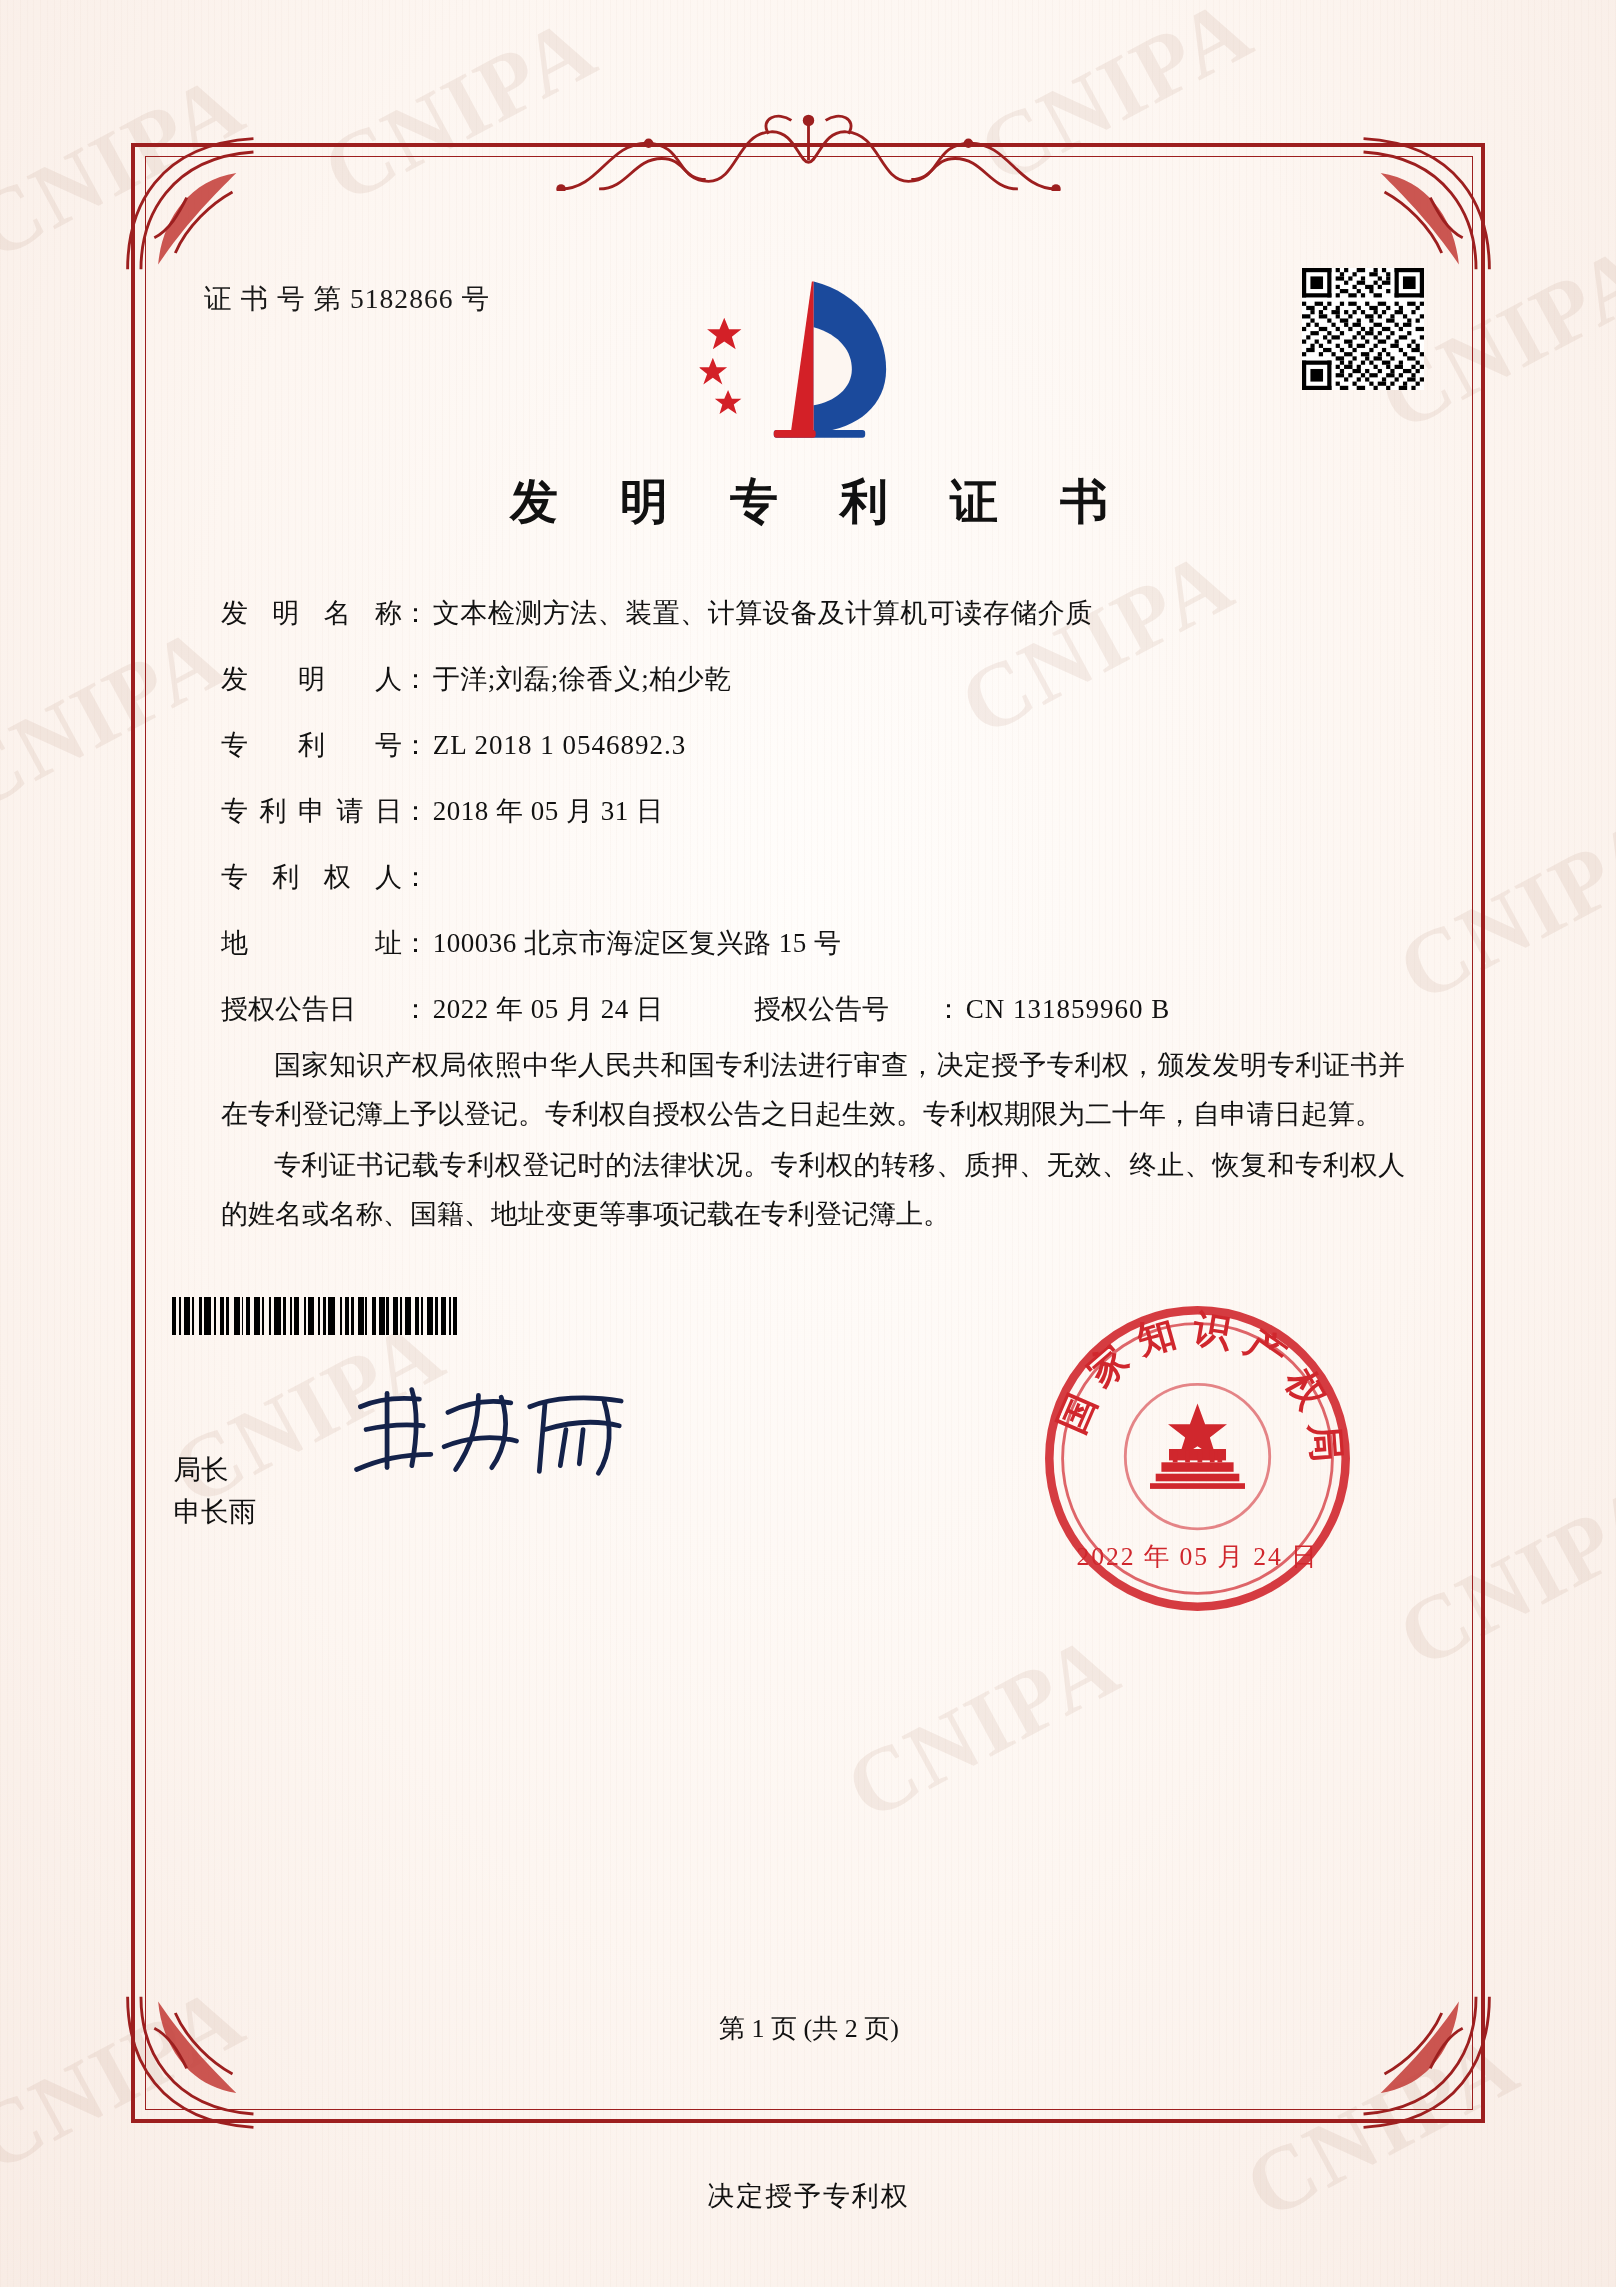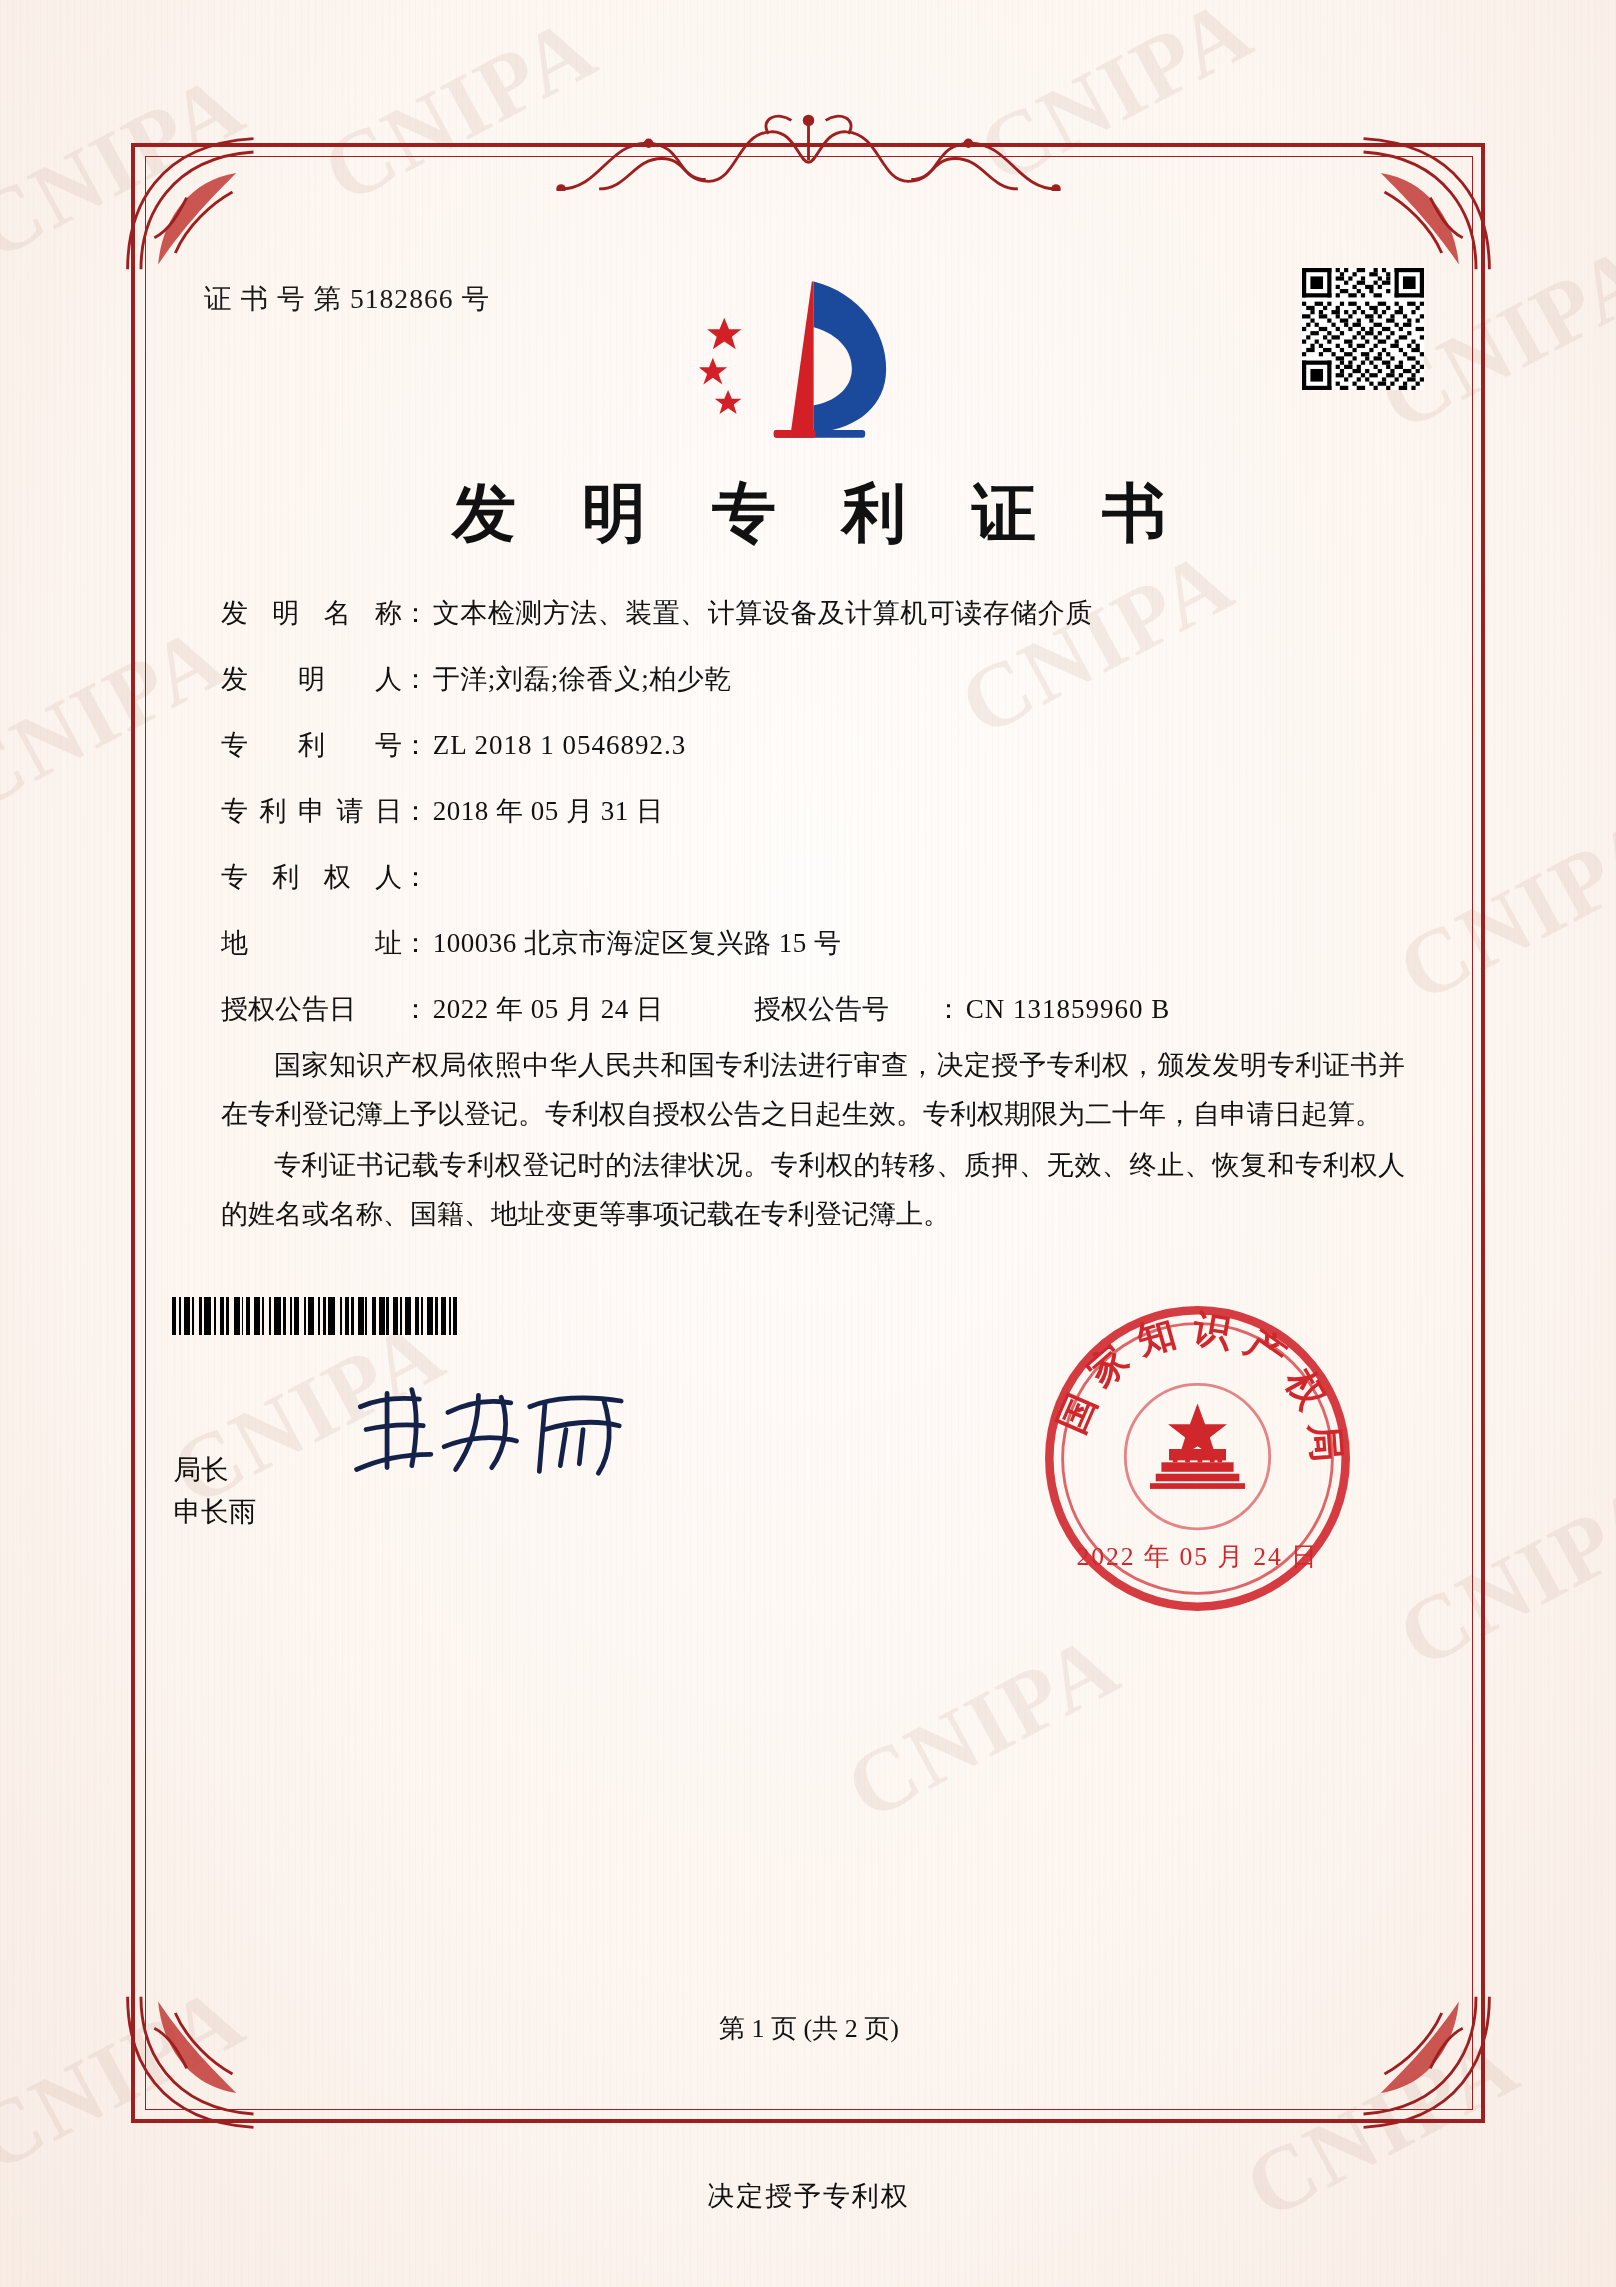--- a/index.html
+++ b/index.html
@@ -116,21 +116,21 @@
     width: 219px;
     height: 181px;
   }
 
   .main-title {
     position: absolute;
     left: 0;
     right: 0;
     top: 314px;
     text-align: center;
-    font-size: 64px;
+    font-size: 48px;
     font-weight: bold;
     letter-spacing: 25px;
     text-indent: 25px;
     color: #111;
     font-family: "Liberation Serif", "DejaVu Serif", serif;
   }
 
   .fields {
     position: absolute;
     left: 76px;

